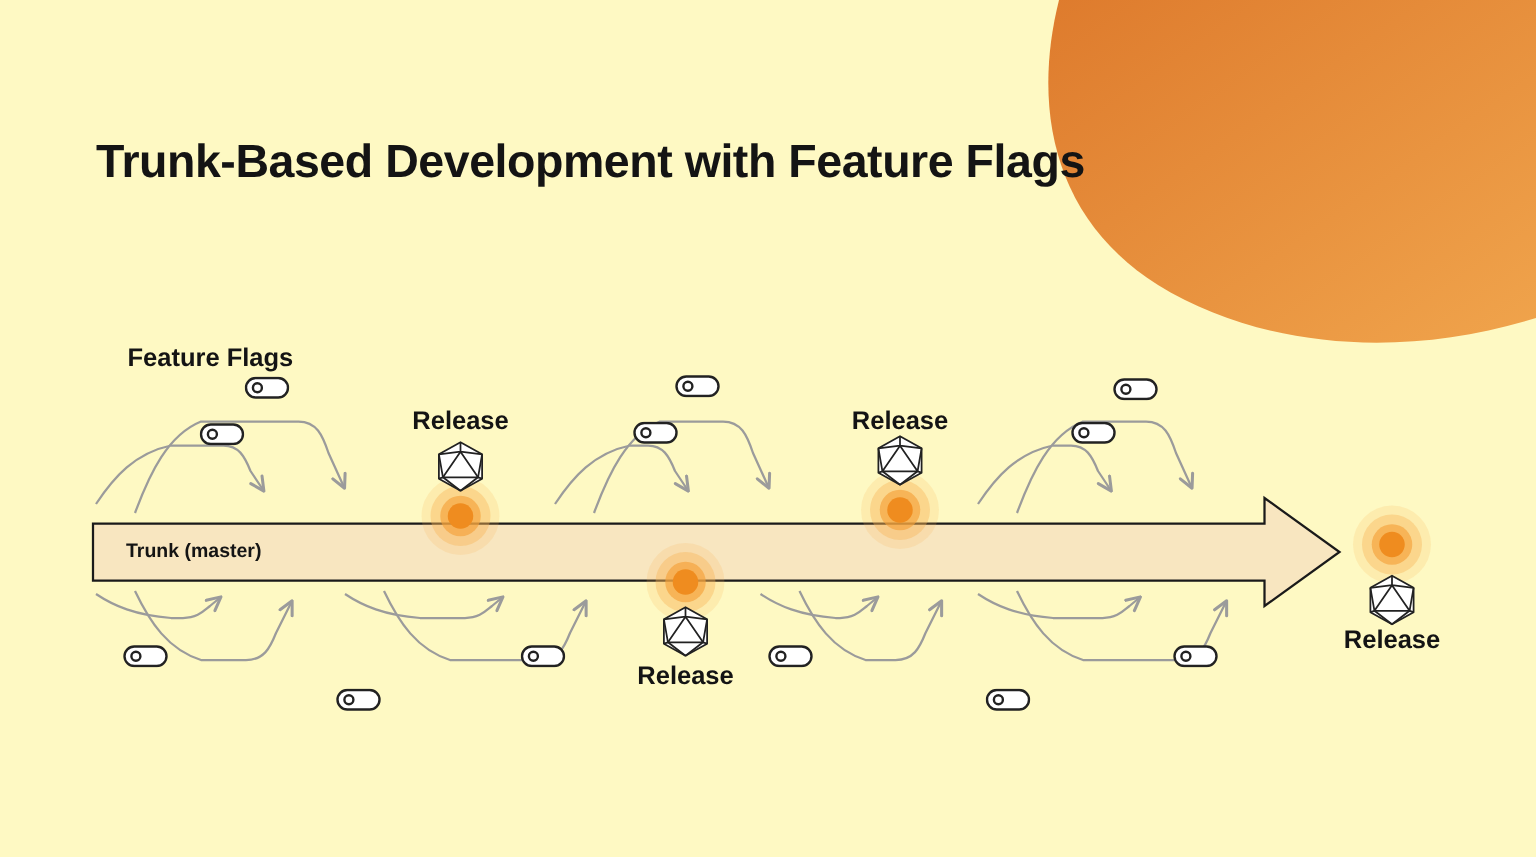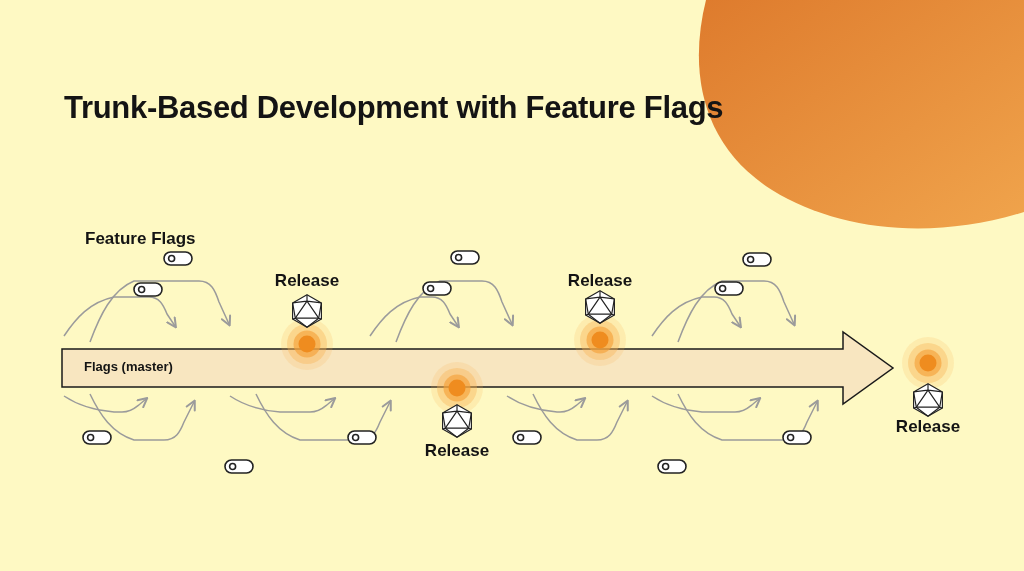--- a/index.html
+++ b/index.html
@@ -124,20 +124,20 @@
     <use href="#toggle" x="224" y="459" width="30" height="15"></use>
     <use href="#toggle" x="512" y="430" width="30" height="15"></use>
     <use href="#toggle" x="657" y="459" width="30" height="15"></use>
     <use href="#toggle" x="782" y="430" width="30" height="15"></use>
   </svg>
 
   <div class="page-title">Trunk-Based Development with Feature Flags</div>
 
   <div class="small-label lbl-feature-flags">Feature Flags</div>
 
-  <div class="small-label lbl-trunk">Flags (master)</div>
+  <div class="small-label lbl-trunk">Trunk (master)</div>
 
   <div class="small-label release-label rl-1">Release</div>
   <div class="small-label release-label rl-2">Release</div>
   <div class="small-label release-label rl-3">Release</div>
   <div class="small-label release-label rl-4">Release</div>
 
 </div>
 
 </body></html>

